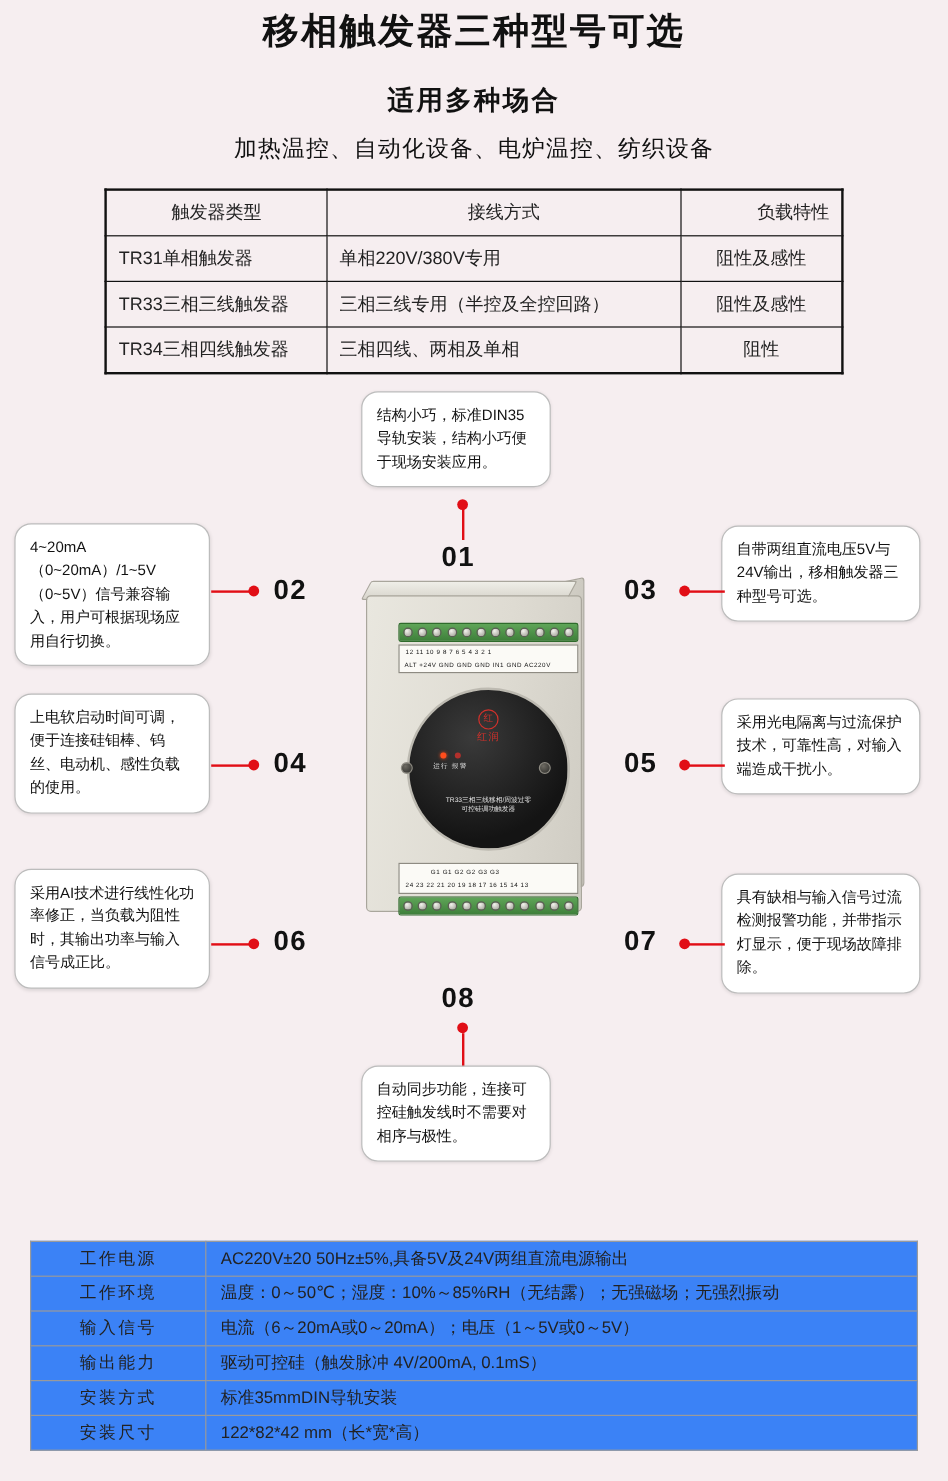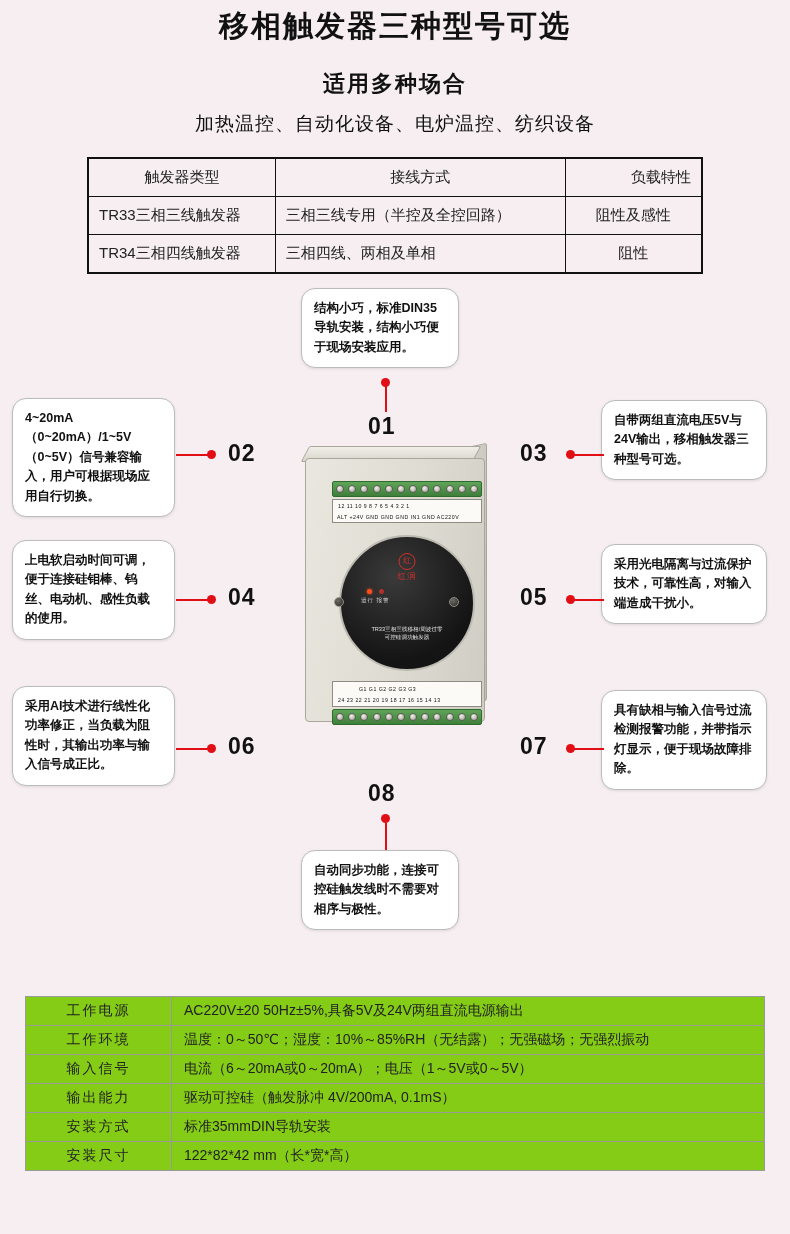--- a/index.html
+++ b/index.html
@@ -67,21 +67,21 @@
     position: absolute;
     background: #fff;
     border: 1px solid #bcbcbc;
     border-radius: 14px;
     box-shadow: 0 1px 3px rgba(0,0,0,0.10);
     font-size: 12.5px;
     line-height: 1.55;
     padding: 10px 12px;
     color: #111;
   }
-  .bubble p { margin: 0; font-weight: bold; }
+  .bubble p { margin: 0; }
 
   .num {
     position: absolute;
     font-size: 23px;
     font-weight: bold;
     color: #111;
     letter-spacing: 1px;
   }
   .dot {
     position: absolute;
@@ -201,21 +201,21 @@
   .sh1 { left: 28px; top: 138px; }
   .sh2 { left: 143px; top: 138px; }
 
   
   .spec-table {
     width: 740px;
     margin: 18px auto 0 auto;
     border-collapse: collapse;
     border: 1px solid #8a8a8a;
     font-size: 14px;
-    background: #84cc16;
+    background: #3b82f6;
   }
   .spec-table td {
     border: 1px solid #9a9a9a;
     padding: 5px 8px;
     height: 27px;
   }
   .spec-table td.k {
     width: 146px; text-align: center; letter-spacing: 2px;
   }
   .spec-table td.v { padding-left: 12px; }
@@ -228,20 +228,25 @@
   <div class="title">移相触发器三种型号可选</div>
   <div class="subtitle">适用多种场合</div>
   <div class="subtitle2">加热温控、自动化设备、电炉温控、纺织设备</div>
 
   <table class="top-table">
     <tbody>
         <tr class="head">
       <td class="c0">触发器类型</td>
       <td class="c1">接线方式</td>
       <td class="c2">负载特性</td>
+    </tr>
+    <tr>
+      <td class="c0">TR31单相触发器</td>
+      <td class="c1">单相220V/380V专用</td>
+      <td class="c2">阻性及感性</td>
     </tr>
     <tr>
       <td class="c0">TR33三相三线触发器</td>
       <td class="c1">三相三线专用（半控及全控回路）</td>
       <td class="c2">阻性及感性</td>
     </tr>
     <tr>
       <td class="c0">TR34三相四线触发器</td>
       <td class="c1">三相四线、两相及单相</td>
       <td class="c2">阻性</td>

